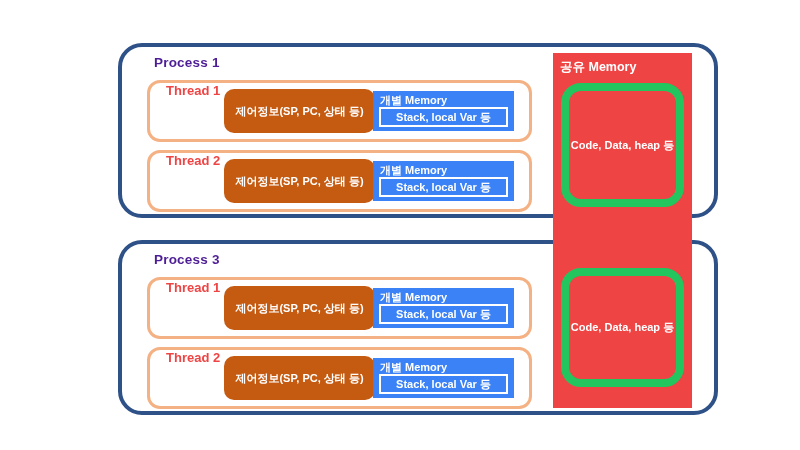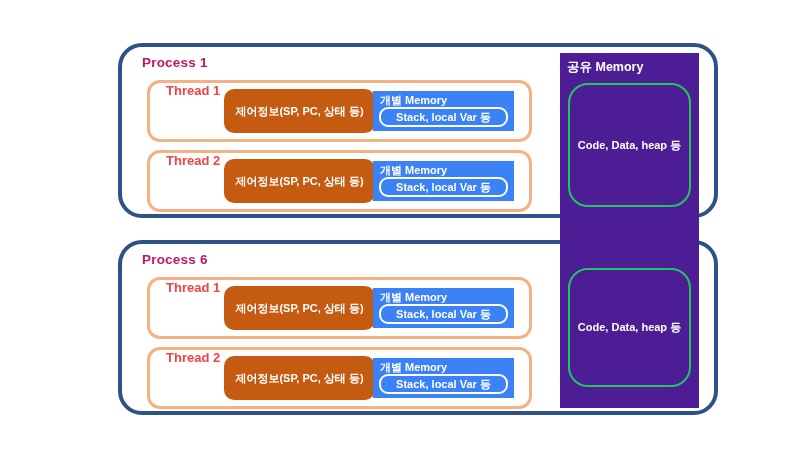--- a/index.html
+++ b/index.html
@@ -22,25 +22,25 @@
     height: 175px;
     background: #ffffff;
     border: 4px solid #2e5188;
     border-radius: 24px;
     z-index: 1;
   }
   .process.p1 { top: 43px; }
   .process.p2 { top: 240px; }
   .process-label {
     position: absolute;
-    left: 20px;
+    left: 32px;
     top: 8px;
     font-size: 13.5px;
     font-weight: 600;
-    color: #be185d;
+    color: #4c1d95;
     letter-spacing: 0.2px;
   }
   
   .thread {
     position: absolute;
     left: 25px;
     width: 385px;
     height: 62px;
     background: #ffffff;
     border: 3px solid #f4b183;
@@ -90,52 +90,51 @@
     font-size: 11px;
     font-weight: 700;
   }
   .stack-box {
     position: absolute;
     left: 6px;
     top: 16px;
     width: 129px;
     height: 20px;
     border: 2px solid #ffffff;
-    border-radius: 9px;
+    border-radius: 0;
     display: flex;
     align-items: center;
     justify-content: center;
     color: #ffffff;
     font-size: 11px;
     font-weight: 600;
   }
   
   .shared-column {
     position: absolute;
     left: 553px;
     top: 53px;
     width: 139px;
     height: 355px;
-    background: #4c1d95;
+    background: #ef4444;
     z-index: 5;
-    margin-left: 7px;
   }
   .shared-label {
     position: absolute;
     left: 7px;
     top: 6px;
     color: #ffffff;
     font-size: 12.5px;
     font-weight: 700;
   }
   .shared-region {
     position: absolute;
     left: 8px;
     width: 123px;
-    border: 2px solid #22c55e;
+    border: 8px solid #22c55e;
     border-radius: 20px;
     display: flex;
     align-items: center;
     justify-content: center;
     color: #ffffff;
     font-size: 11px;
     font-weight: 600;
     text-align: center;
   }
   .shared-region.r1 { top: 30px;  height: 124px; }
@@ -162,21 +161,21 @@
       <div class="thread-label">Thread 2</div>
       <div class="control-box">제어정보(SP, PC, 상태 등)</div>
       <div class="indiv-memory">
         <div class="indiv-memory-label">개별 Memory</div>
         <div class="stack-box">Stack, local Var 등</div>
       </div>
     </div>
   </div>
 
   <div class="process p2">
-    <div class="process-label">Process 6</div>
+    <div class="process-label">Process 3</div>
 
     <div class="thread t1">
       <div class="thread-label">Thread 1</div>
       <div class="control-box">제어정보(SP, PC, 상태 등)</div>
       <div class="indiv-memory">
         <div class="indiv-memory-label">개별 Memory</div>
         <div class="stack-box">Stack, local Var 등</div>
       </div>
     </div>
 

